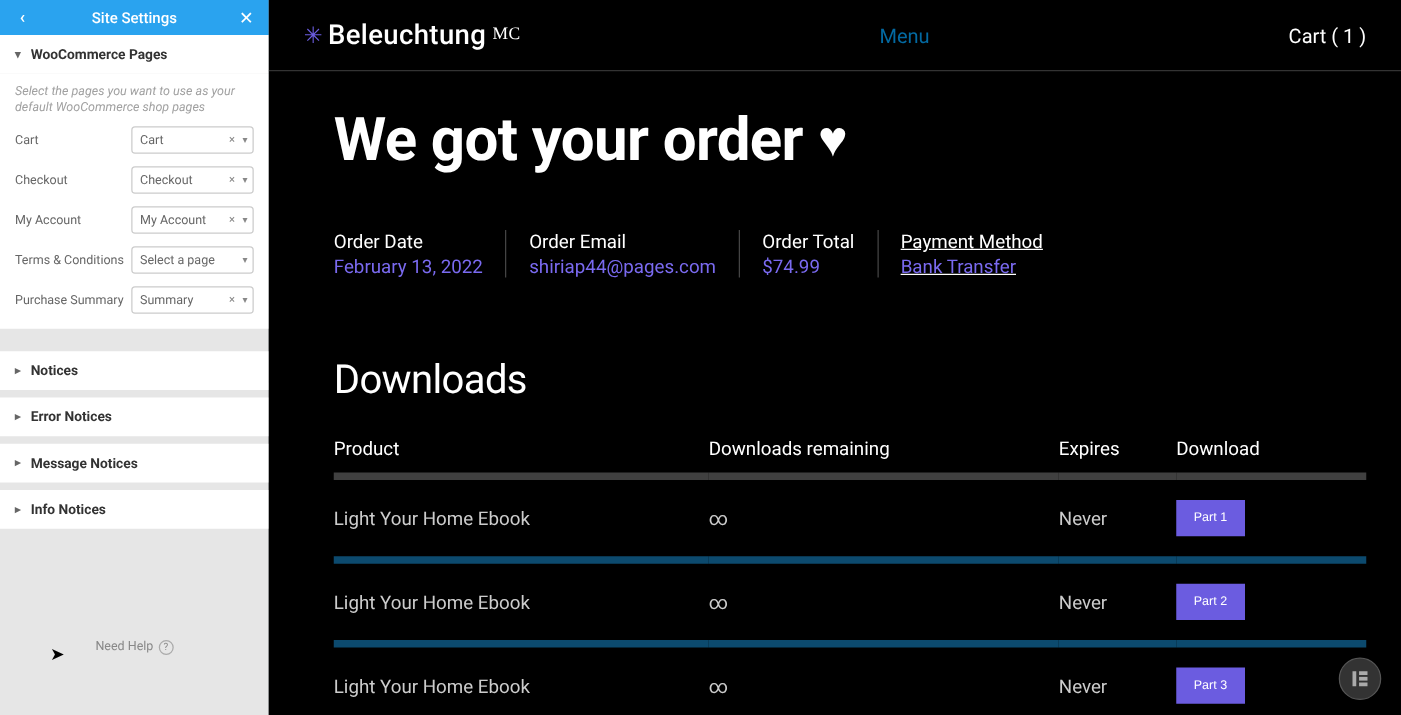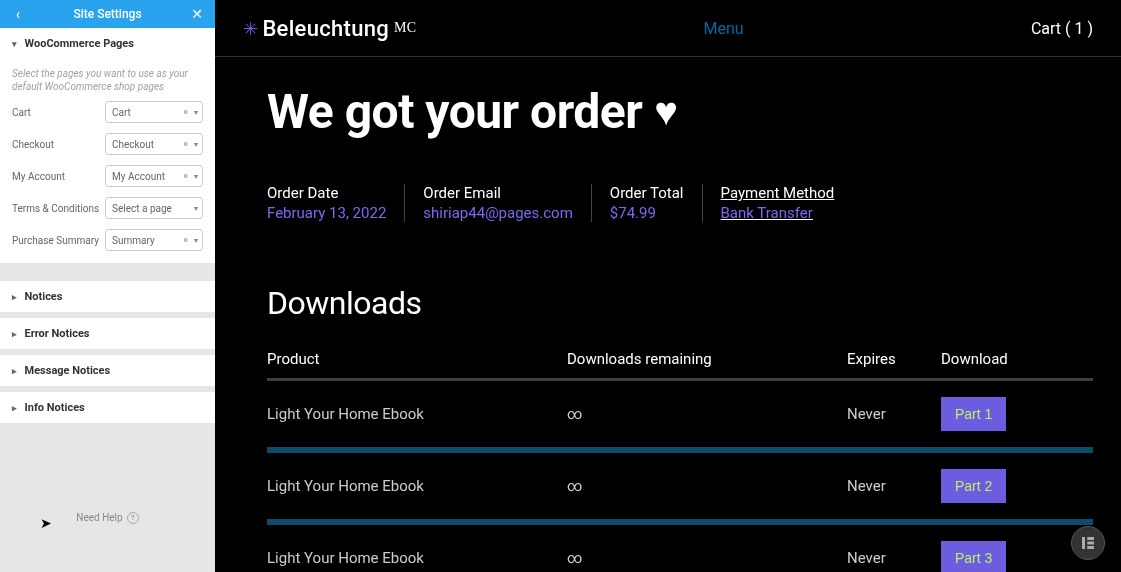--- a/index.html
+++ b/index.html
@@ -282,35 +282,35 @@
     width: 100%;
     margin-top: 28px;
     border-collapse: collapse;
   }
   .dl-table th {
     text-align: left;
     font-weight: 400;
     font-size: 15px;
     color: #fff;
     padding-bottom: 10px;
-    border-bottom: 3px solid #404040;
+    border-bottom: 6px solid #404040;
   }
   .dl-table td {
     font-size: 15px;
     color: #ccc;
     padding: 16px 0;
     border-bottom: 6px solid #0c4a6e;
     vertical-align: middle;
   }
   .dl-btn {
     background: #6b5ce0;
-    color: #bef264;
+    color: #ffffff;
     border: none;
     padding: 9px 14px;
-    font-size: 14px;
+    font-size: 10px;
     cursor: pointer;
   }
   .col-product { width: 300px; }
   .col-remaining { width: 280px; }
   .col-expires { width: 94px; }
   .col-download { text-align: left; }
 
   .elementor-fab {
     position: absolute;
     right: 16px;

